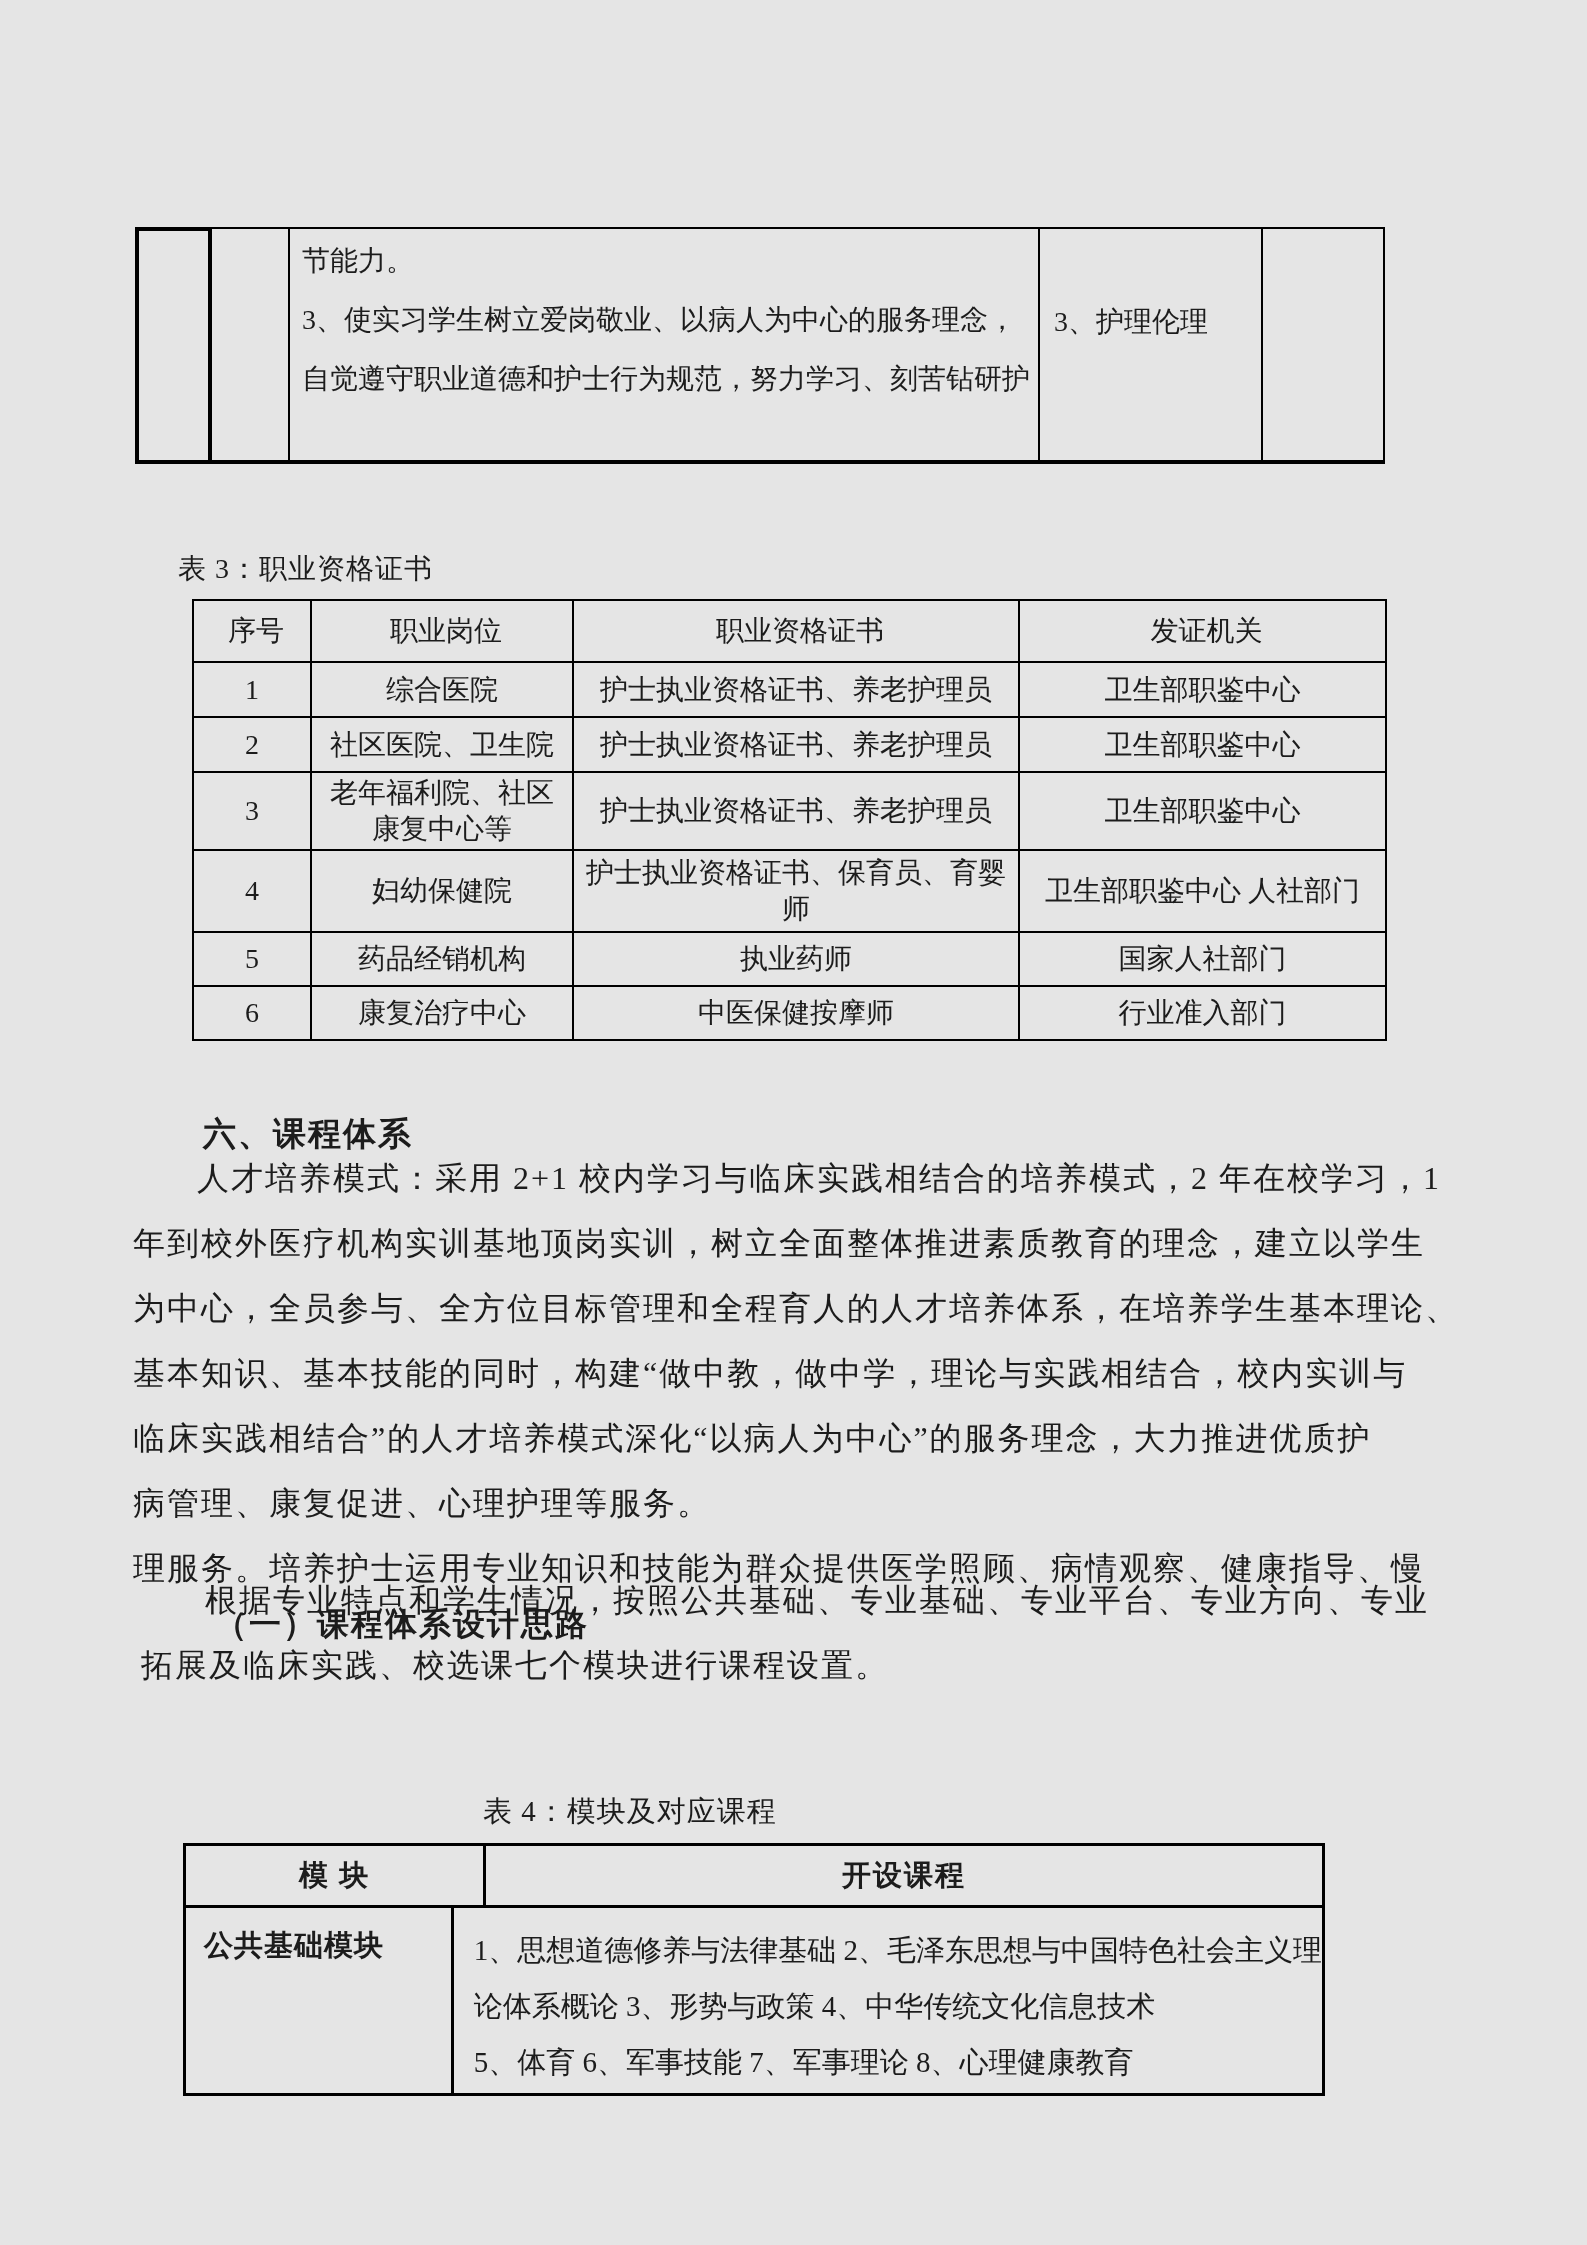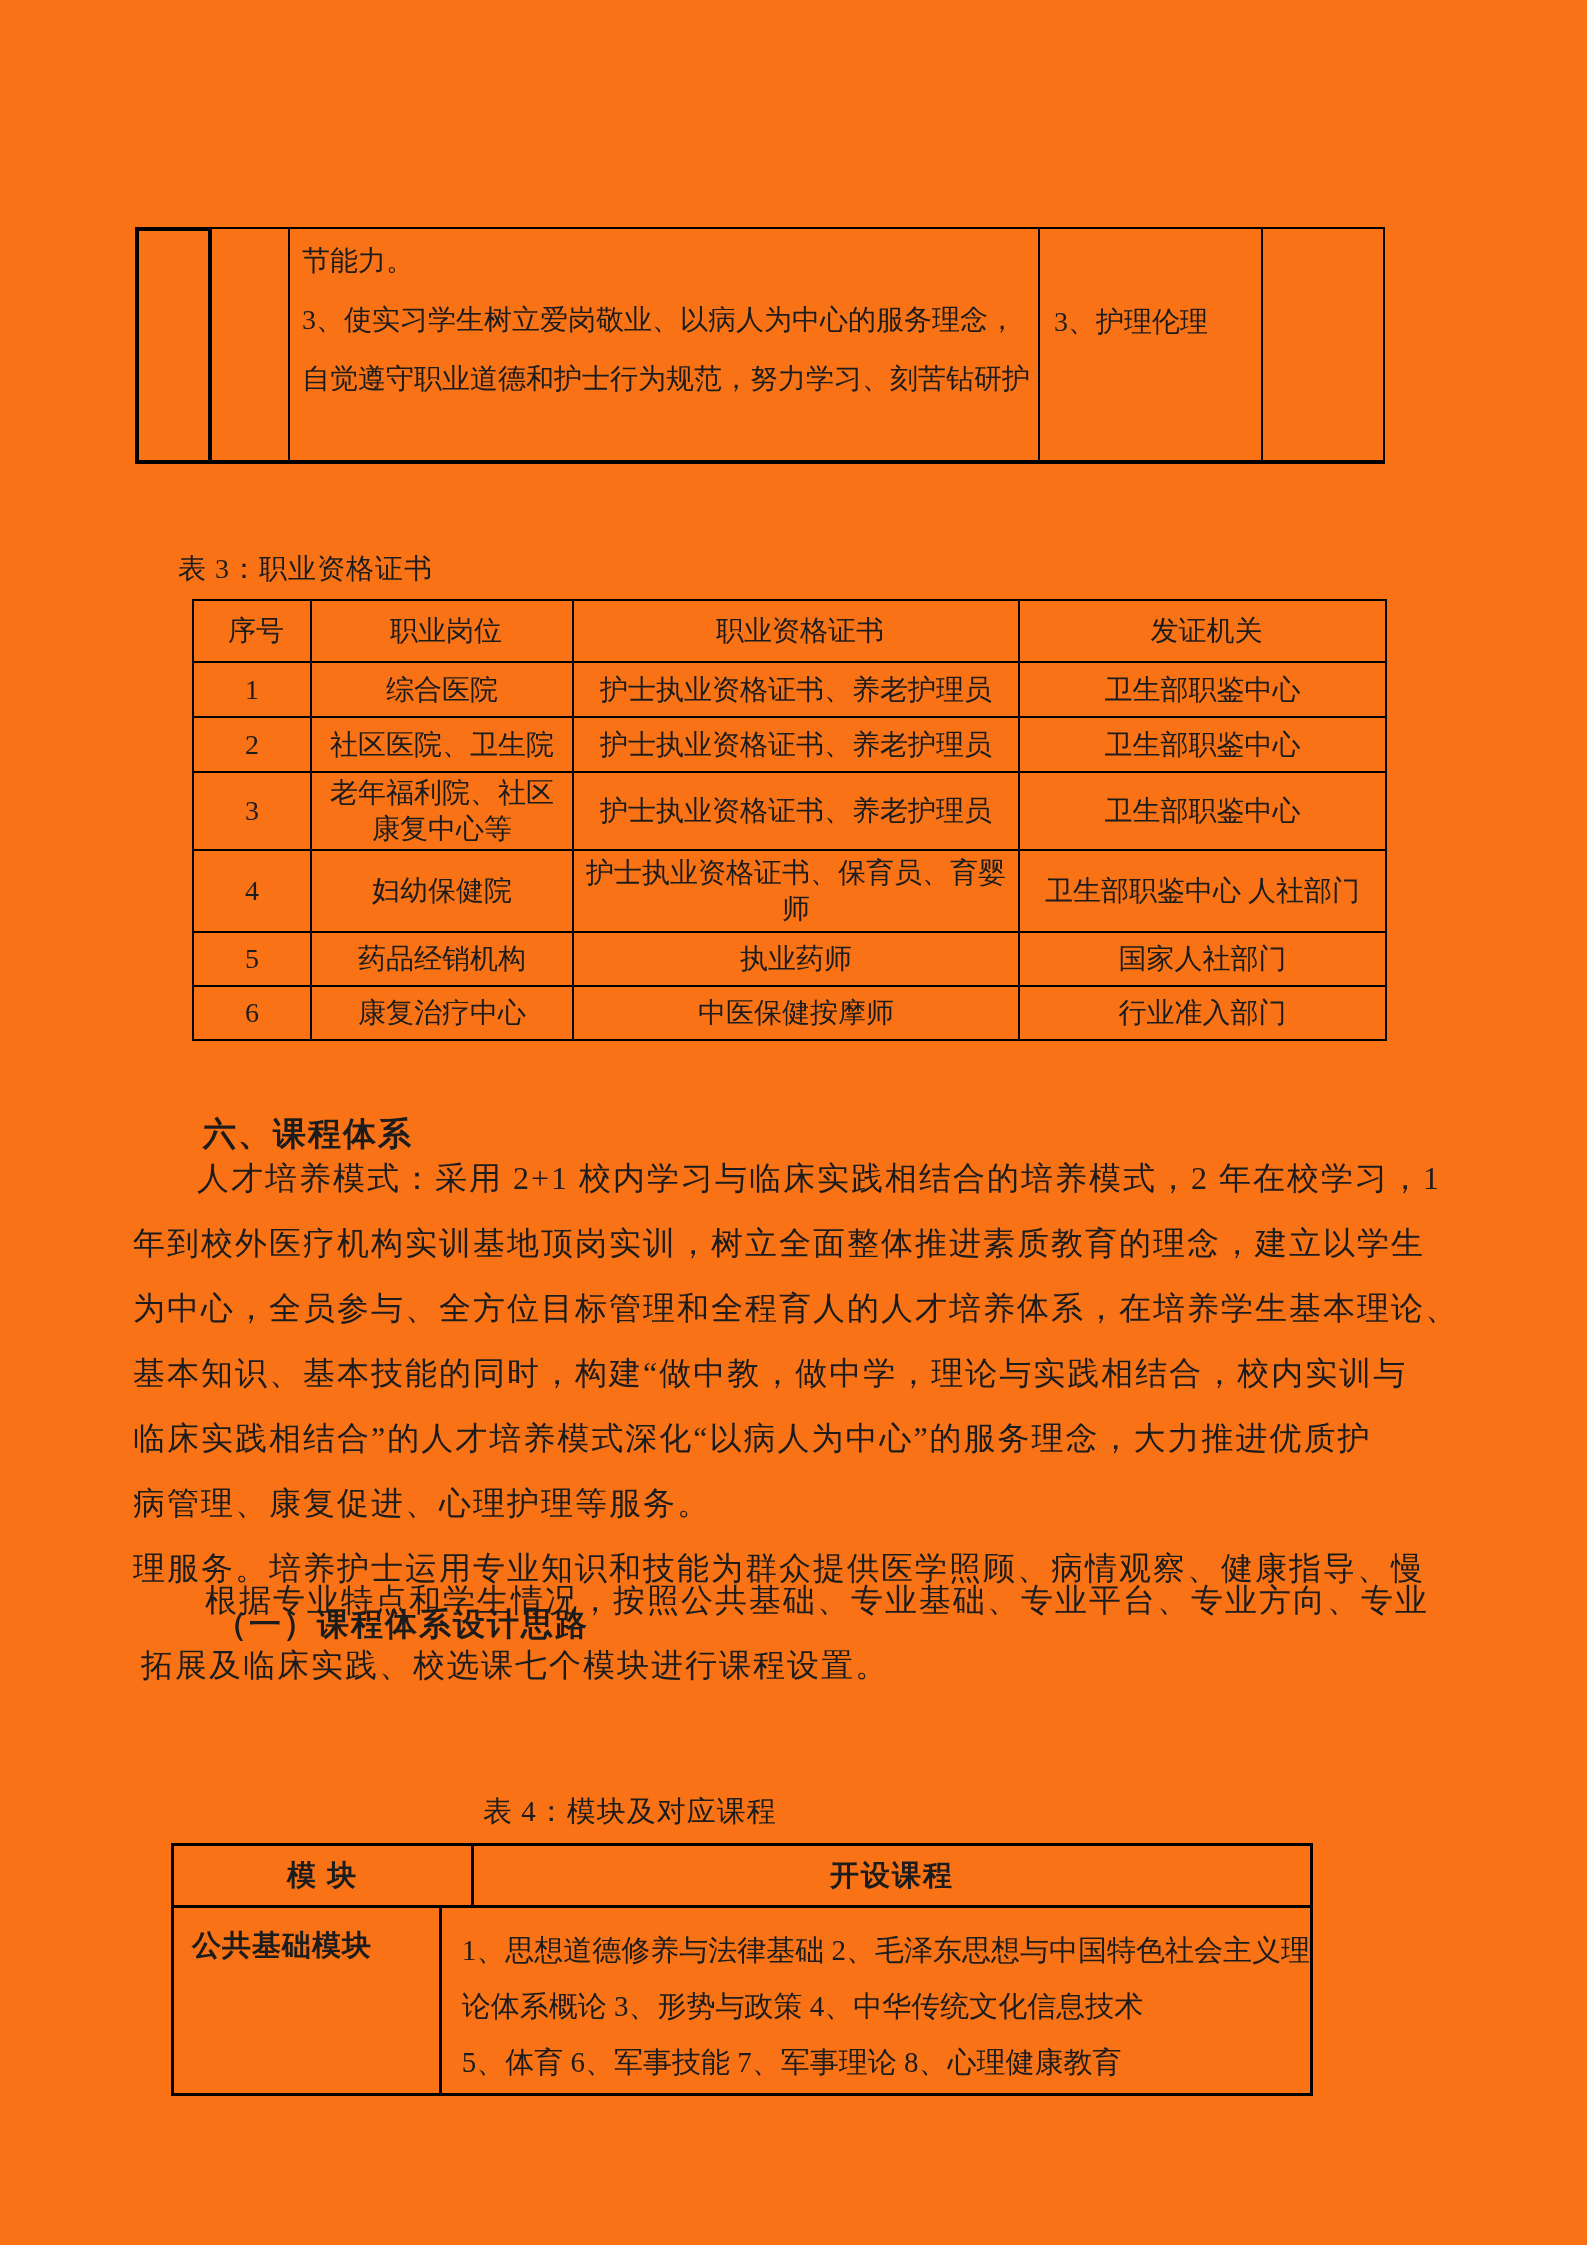--- a/index.html
+++ b/index.html
@@ -1,19 +1,19 @@
 <!DOCTYPE html>
 <html><head>
 <meta charset="utf-8">
 <style>
   html,body{margin:0;padding:0;background:#888;}
   .page{
     position:relative;
     width:1587px;height:2245px;
-    background:#f97316;
+    background:#e5e5e5;
     font-family:"Liberation Serif","DejaVu Serif",serif;
     color:#1c1c1c;
     overflow:hidden;
   }
   
   .cont-table{
     position:absolute;left:135px;top:227px;width:1250px;height:237px;
     display:flex;box-sizing:border-box;
     border-bottom:4px solid #000;
   }
@@ -48,21 +48,21 @@
   
   .h-main{position:absolute;left:203px;top:1112px;font-size:33px;font-weight:bold;letter-spacing:2px;white-space:nowrap;}
   .h-sub{position:absolute;left:215px;top:1603px;font-size:32px;font-weight:bold;letter-spacing:2px;white-space:nowrap;}
   .para{position:absolute;left:133px;width:1340px;font-size:32px;letter-spacing:2px;}
   .para .pline{height:65px;line-height:65px;white-space:nowrap;}
   .para .indent{padding-left:64px;}
   .para1{top:1146px;}
   .para2{top:1568px;margin-left:8px;}
   
   .table4{
-    position:absolute;left:171px;top:1843px;width:1142px;
+    position:absolute;left:183px;top:1843px;width:1142px;
     box-sizing:border-box;border:3px solid #000;font-size:29px;
   }
   .table4 .row{display:flex;box-sizing:border-box;}
   .table4 .hrow{height:62px;border-bottom:3px solid #000;font-weight:bold;}
   .table4 .brow{height:185px;}
   .table4 .colA{width:300px;box-sizing:border-box;border-right:3px solid #000;}
   .table4 .colB{flex:1;box-sizing:border-box;}
   .table4 .hrow .colA,.table4 .hrow .colB{display:flex;align-items:center;justify-content:center;letter-spacing:2px;}
   .table4 .brow .colA{padding:18px 0 0 18px;font-weight:bold;letter-spacing:1px;}
   .table4 .brow .colB{padding:14px 0 0 20px;}

